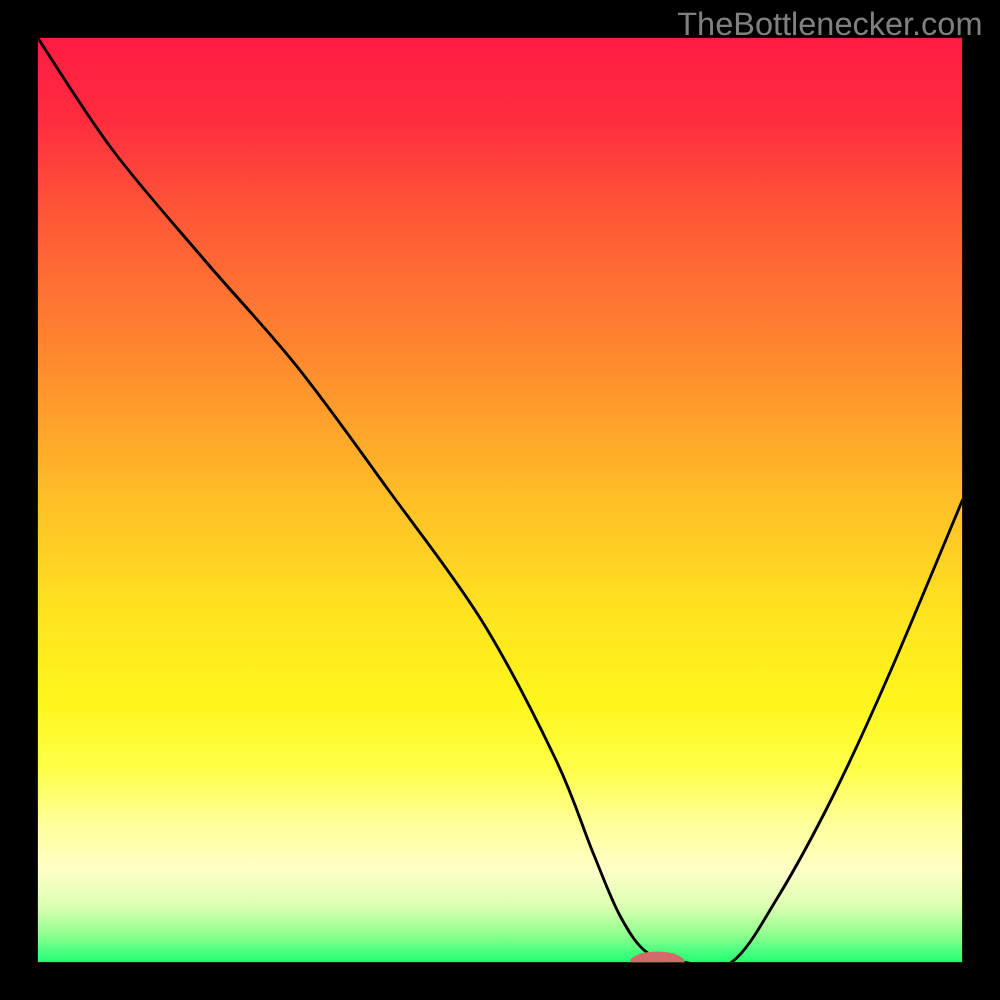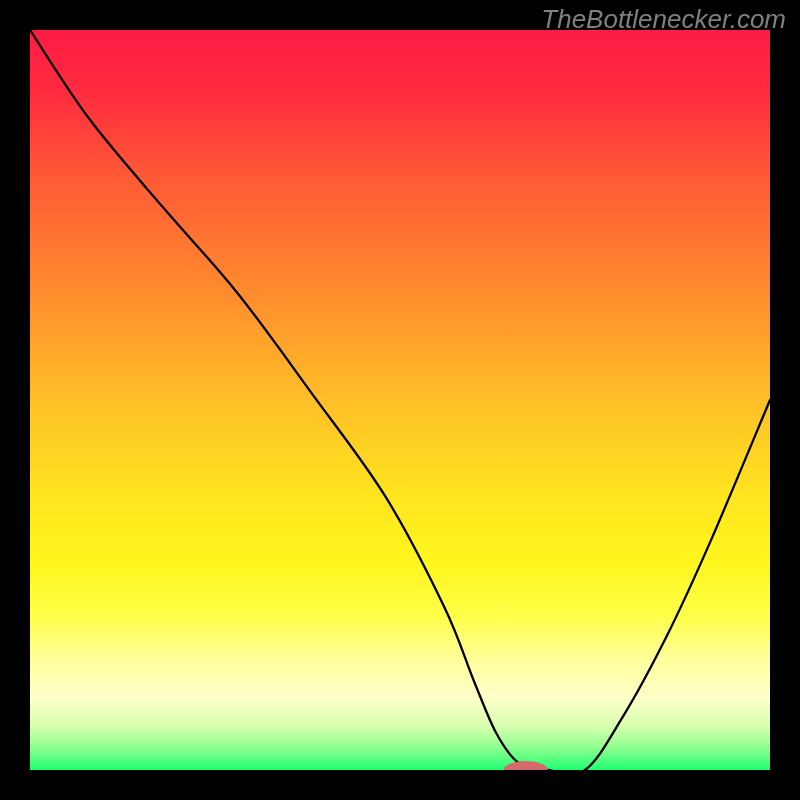--- a/index.html
+++ b/index.html
@@ -7,21 +7,20 @@
     padding: 0;
     width: 800px;
     height: 800px;
     background: #000;
     overflow: hidden;
   }
   .container {
     position: relative;
     width: 800px;
     height: 800px;
-    font-style: italic;
   }
   .watermark {
     position: absolute;
     top: 4px;
     right: 14px;
     color: #808080;
     font-family: Arial, Helvetica, sans-serif;
     font-size: 26px;
     font-weight: 400;
     z-index: 10;

